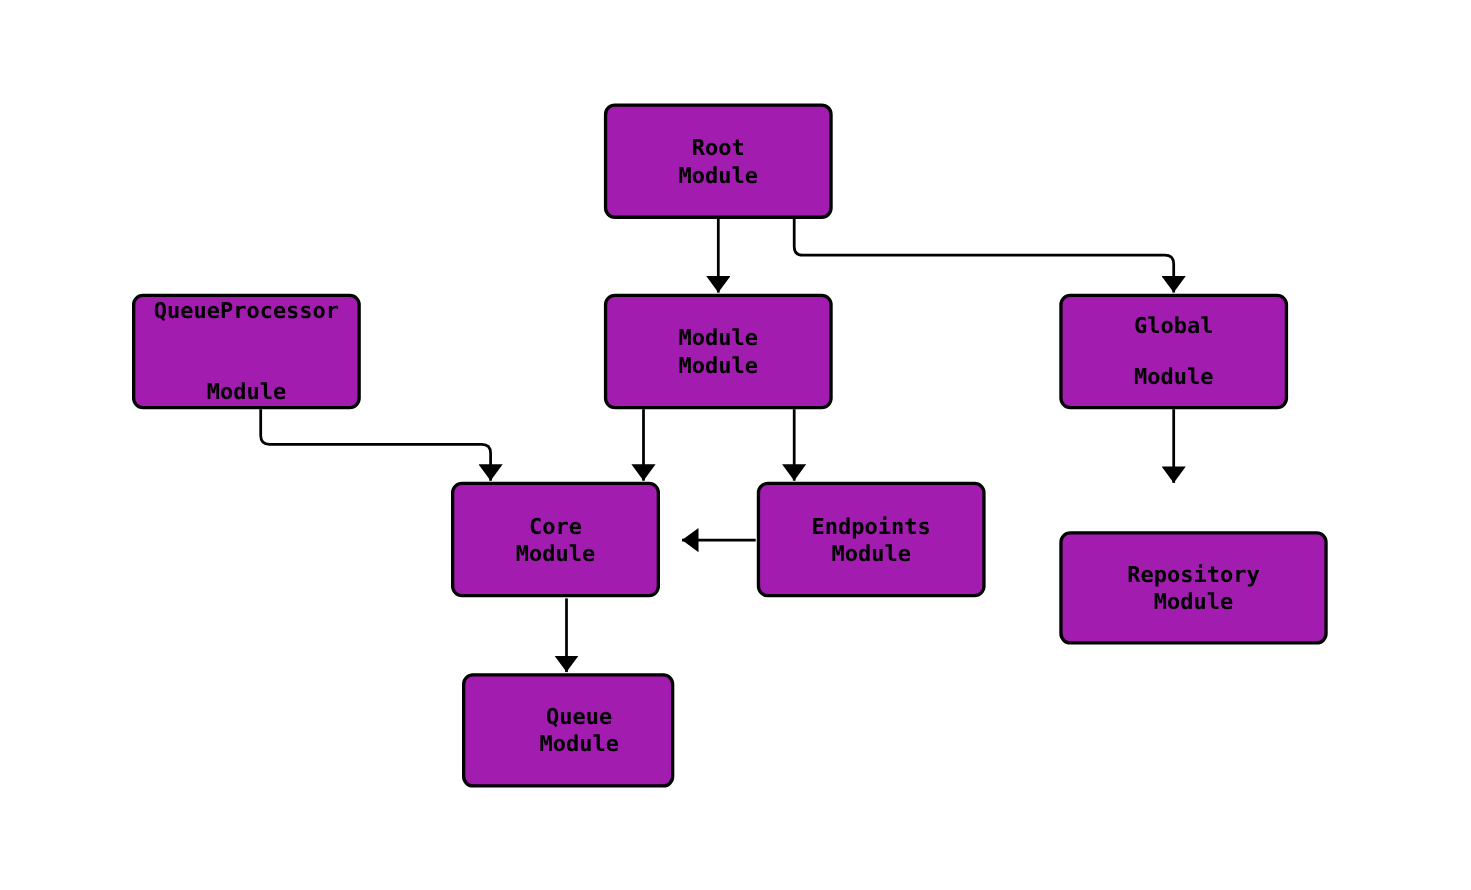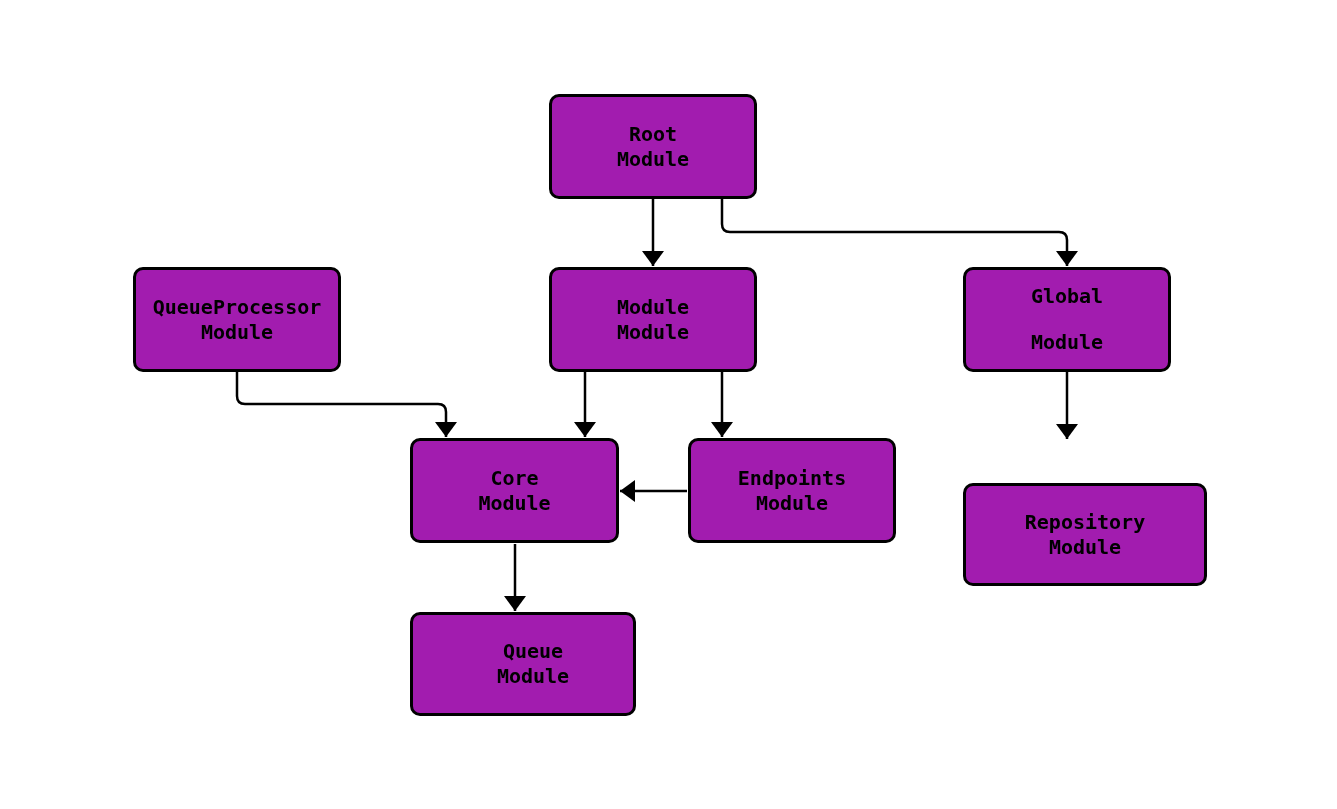--- a/index.html
+++ b/index.html
@@ -40,27 +40,27 @@
     flex-direction: column;
     align-items: center;
     justify-content: center;
     font-weight: bold;
     font-size: 20px;
     line-height: 25px;
     text-align: center;
   }
   
   .n-root          { left: 549px;  top: 94px;  }
-  .n-queueproc     { left: 133px;  top: 267px; }
+  .n-queueproc     { left: 120px;  top: 267px; justify-content: space-between; }
   .n-server        { left: 549px;  top: 267px; }
   .n-global        { left: 963px;  top: 267px; gap: 21px; }
-  .n-core          { left: 410px;  top: 438px; width: 209px; }
+  .n-core          { left: 410px;  top: 438px; width: 190px; }
   .n-endpoints     { left: 688px;  top: 438px; }
   .n-repository    { left: 963px;  top: 440px; width: 244px; height: 103px; margin-top: 43px; }
-  .n-queue         { left: 410px;  top: 612px; width: 226px; height: 104px; padding-left: 20px; }
+  .n-queue         { left: 420px;  top: 612px; width: 193px; height: 104px; padding-left: 20px; }
 </style>
 </head>
 <body>
 
 <div class="canvas">
 
   <svg class="edge-layer" width="1337" height="809" viewBox="0 0 1337 809" xmlns="http://www.w3.org/2000/svg">
     <defs>
       <marker id="ah" markerUnits="userSpaceOnUse" markerWidth="16" markerHeight="22" refX="15" refY="11" orient="auto">
         <path d="M0,0 L15,11 L0,22 Z" fill="#000000"></path>

